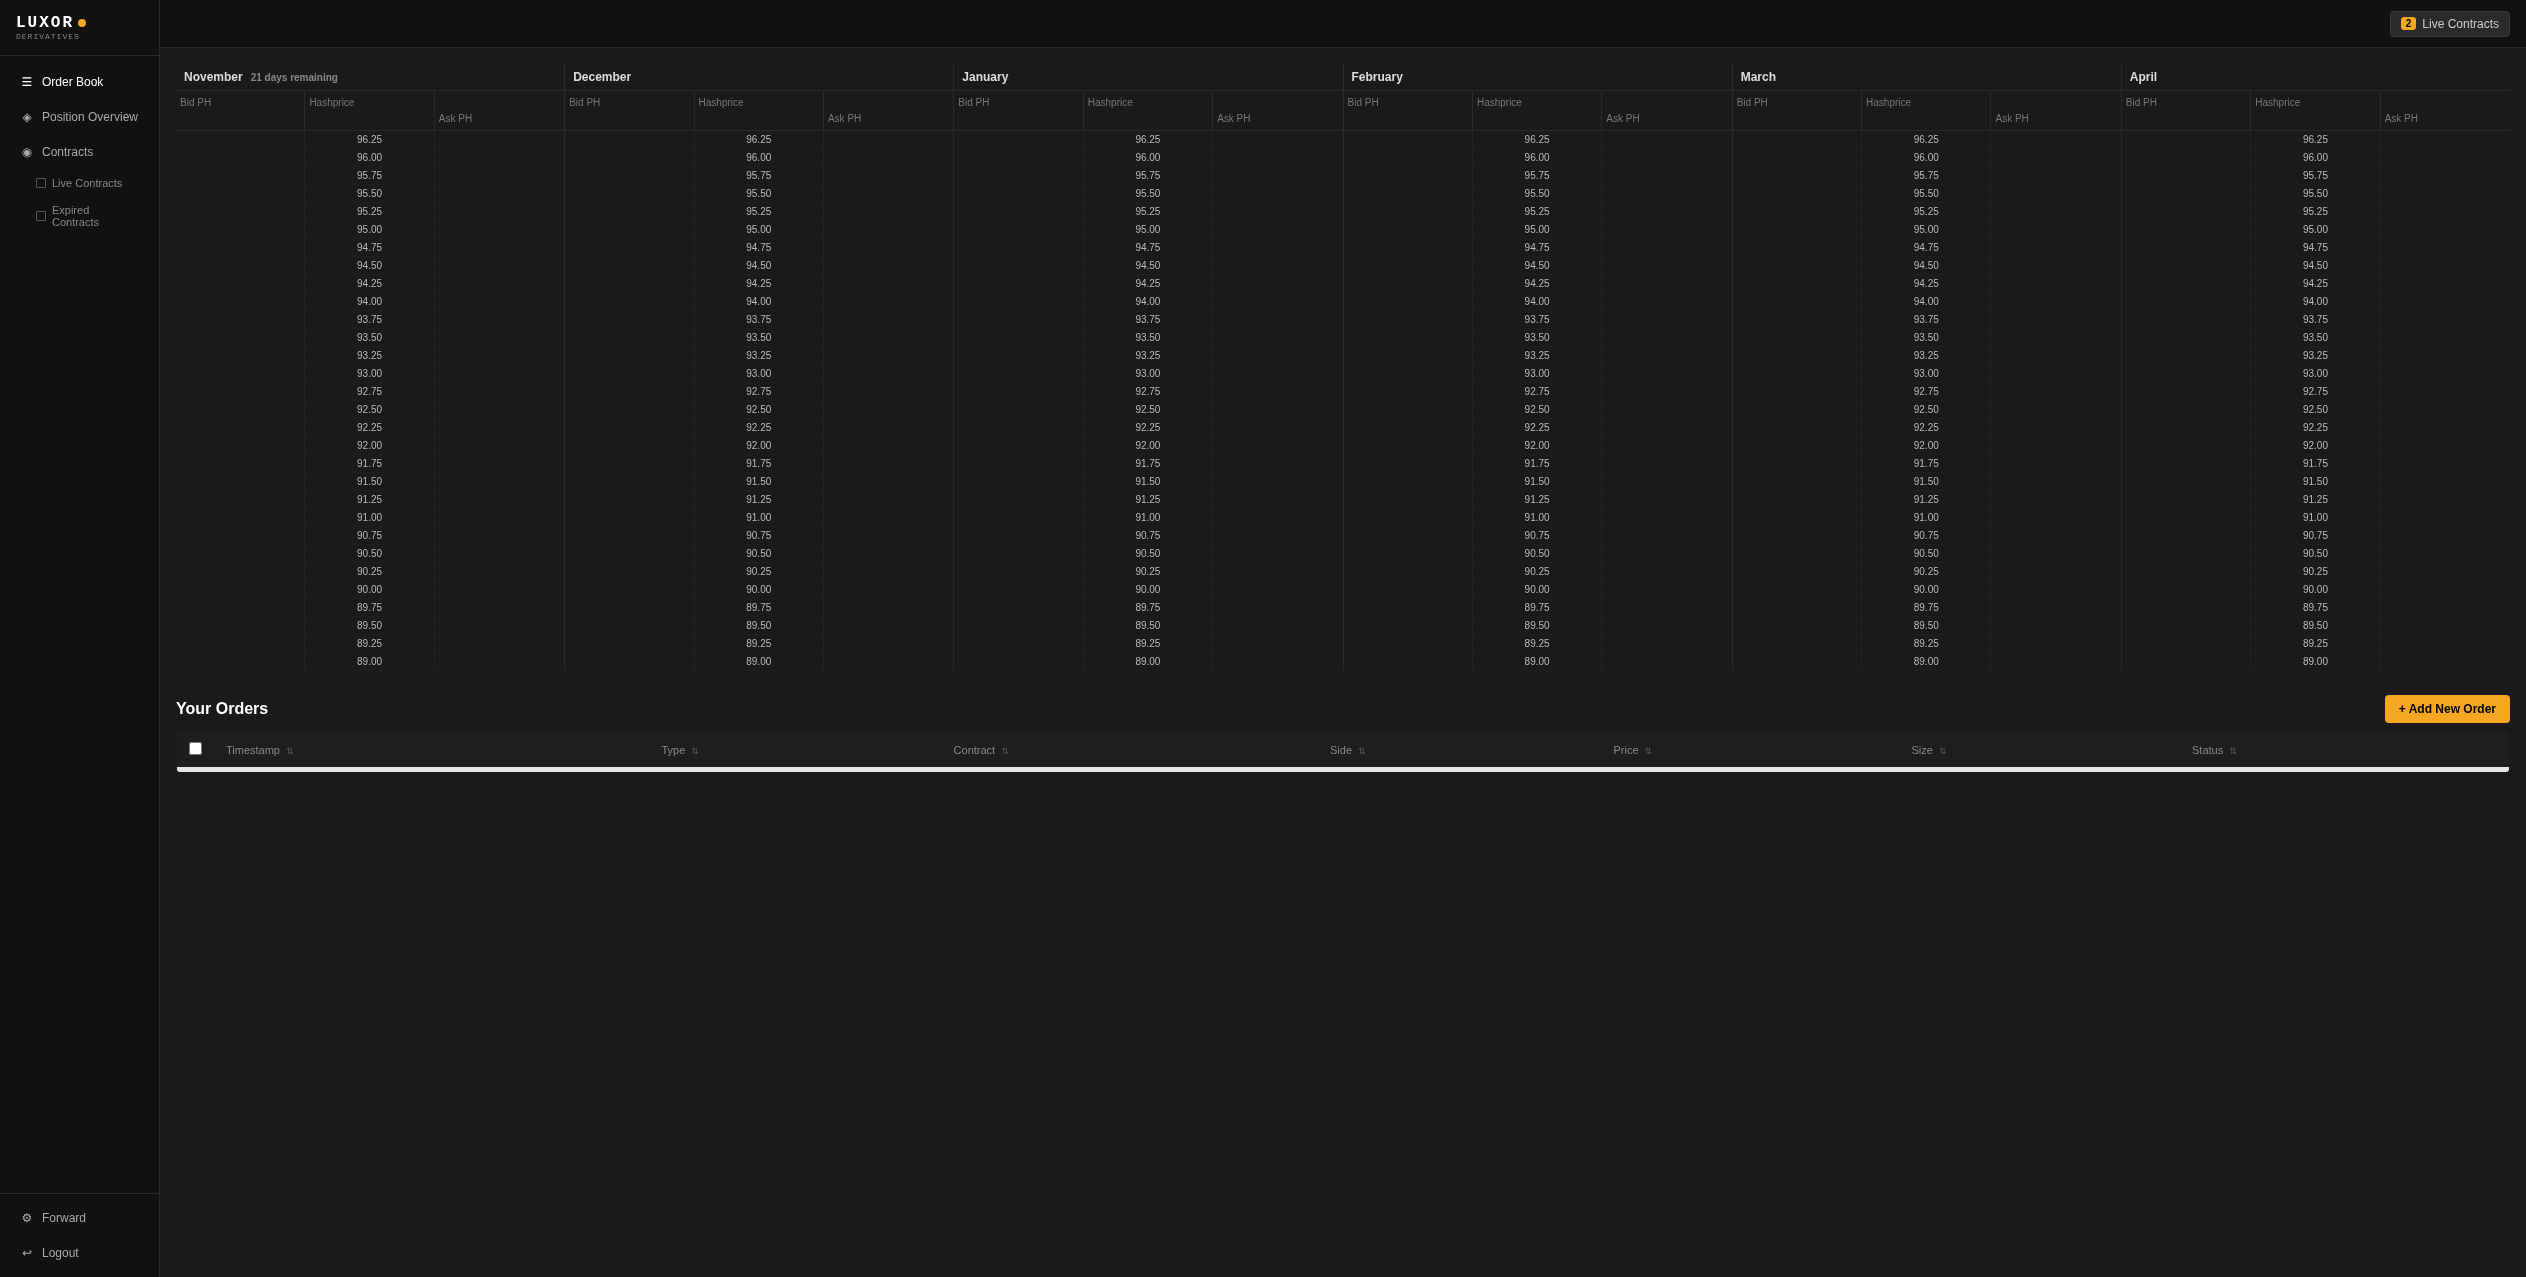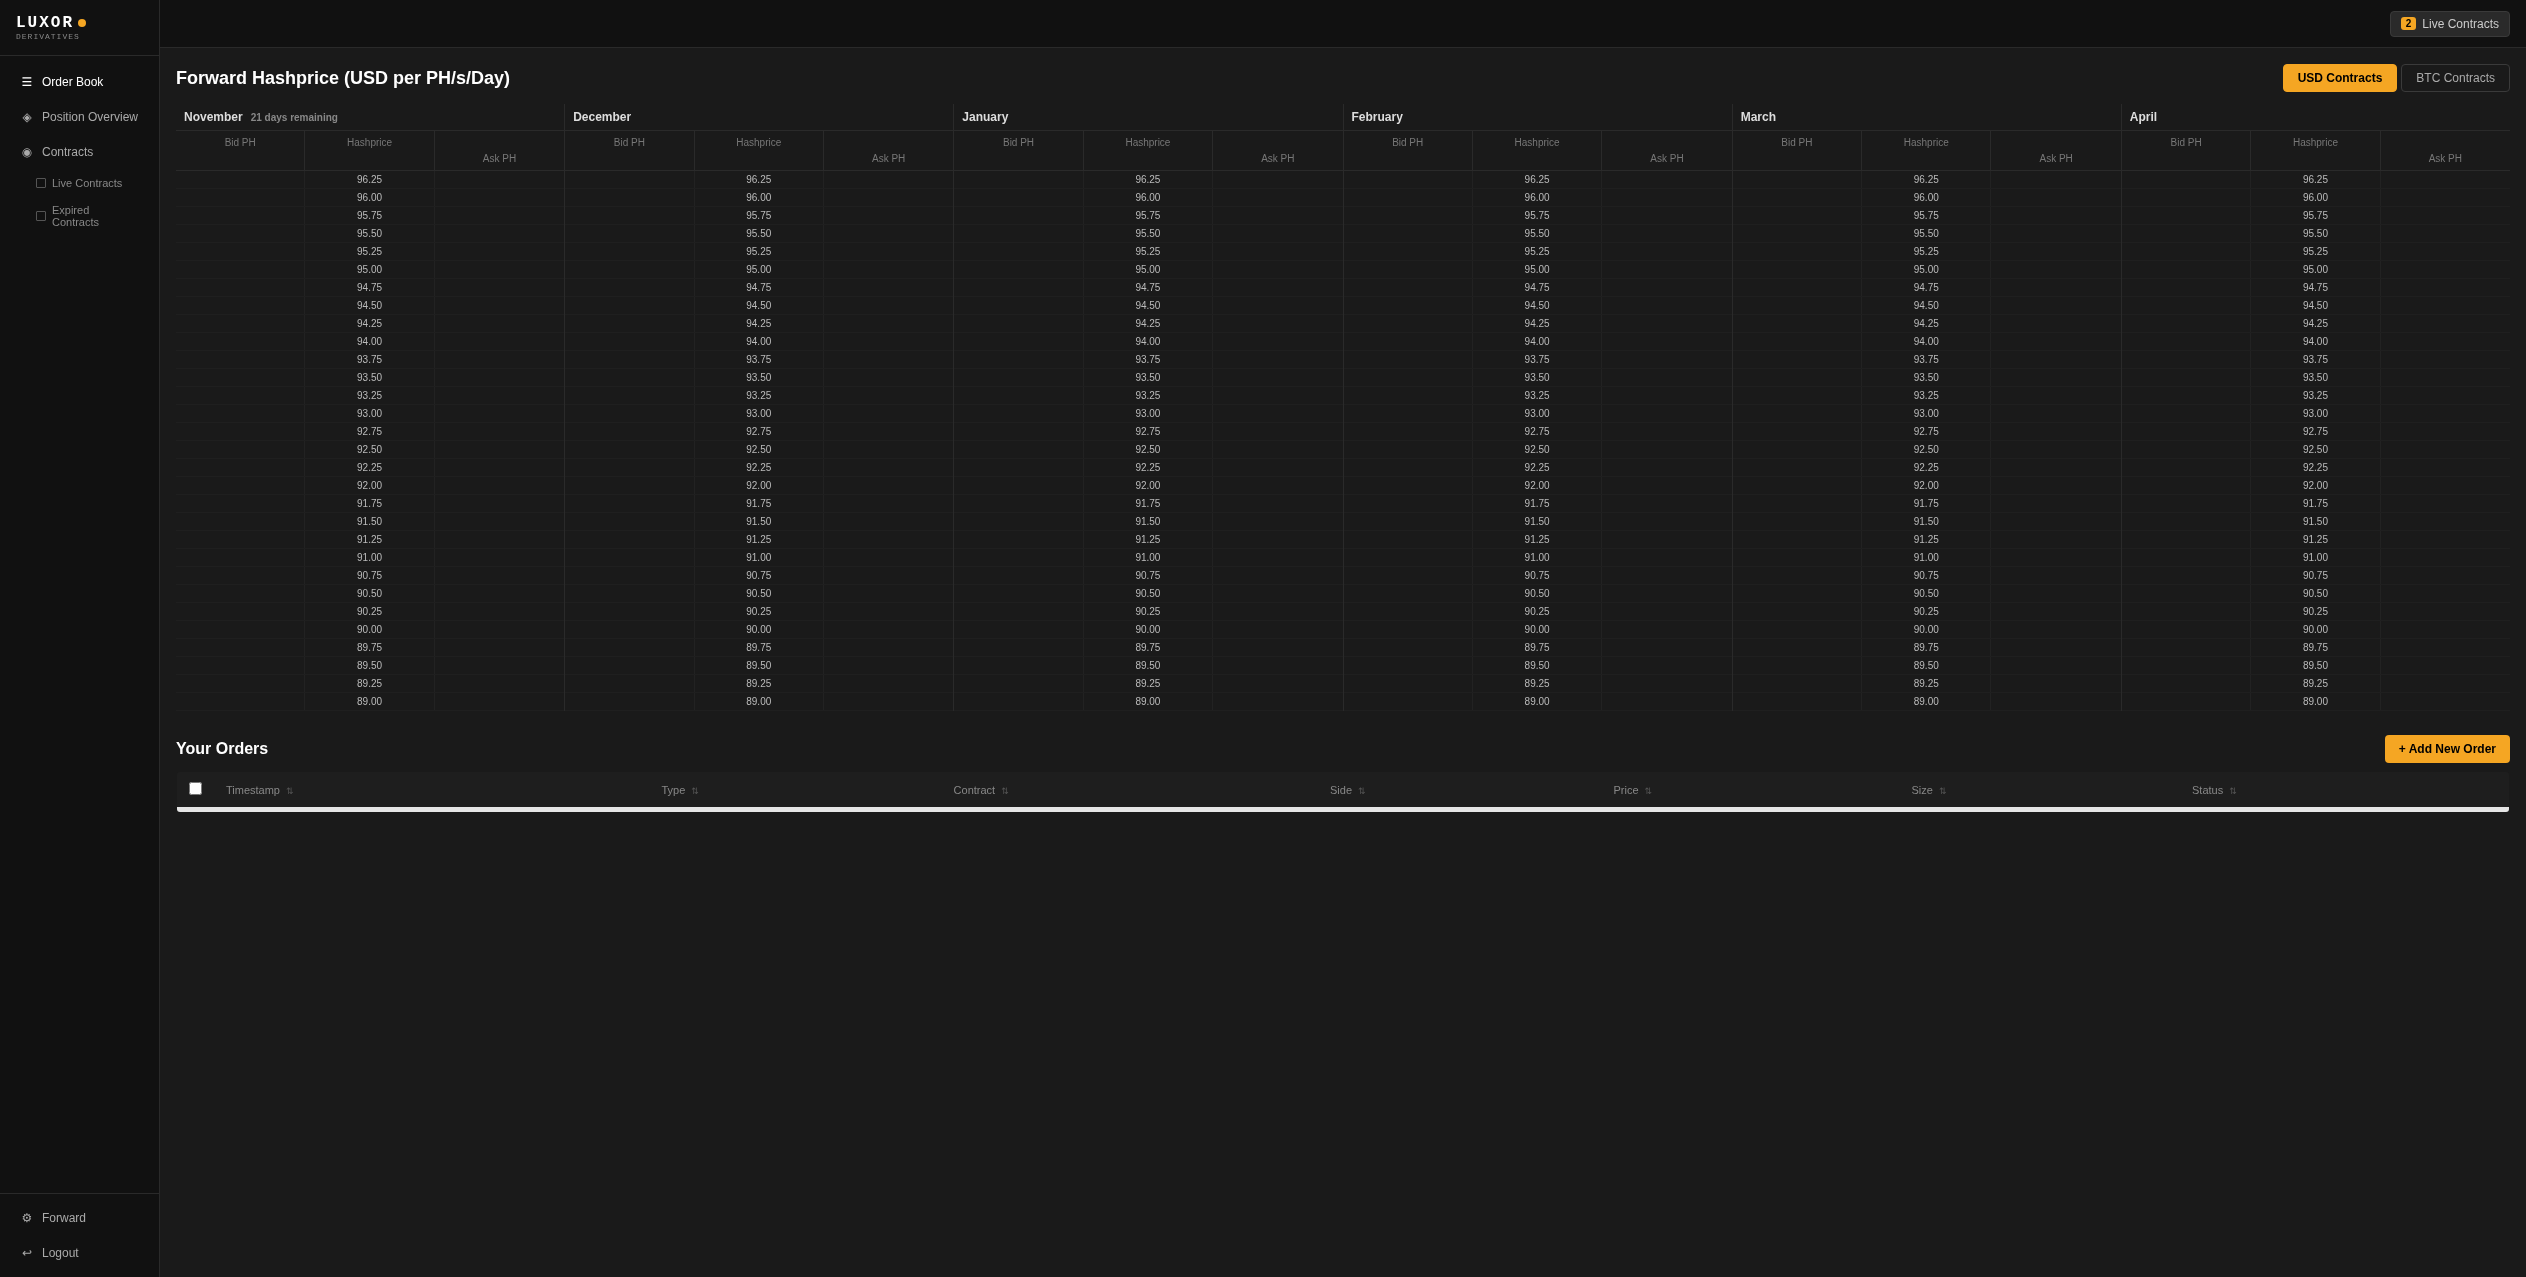--- a/index.html
+++ b/index.html
@@ -190,21 +190,21 @@
       color: #888;
       font-weight: 700;
     }
     .col-headers {
       display: grid;
       grid-template-columns: 1fr 1fr 1fr;
       border-bottom: 1px solid #2a2a2a;
     }
     .col-header {
       padding: 6px 4px;
-      text-align: center;
+      text-align: left;
       font-size: 10px;
       color: #777;
       border-right: 1px solid #2a2a2a;
     }
     .col-header:last-child { border-right: none; margin-top: 16px; }
     .price-row {
       display: grid;
       grid-template-columns: 1fr 1fr 1fr;
       border-bottom: 1px solid #1f1f1f;
     }
@@ -315,27 +315,20 @@
 </div>
 
 <div class="topbar">
   <div class="live-contracts-badge">
     <span class="badge-num">2</span>
     <span>Live Contracts</span>
   </div>
 </div>
 
 <div class="main">
-  <div class="page-header">
-    <h1 class="page-title">Forward Hashprice (USD per PH/s/Day)</h1>
-    <div class="btn-group">
-      <button class="btn active">USD Contracts</button>
-      <button class="btn">BTC Contracts</button>
-    </div>
-  </div>
 
   <div class="months-wrapper" id="orderbook-grid">
   <div class="month-section">
         <div class="month-header">
           <span>November</span>
           <span class="days-remaining">21 days remaining</span>
         </div>
         <div class="col-headers">
           <div class="col-header">Bid PH</div>
           <div class="col-header">Hashprice</div>

